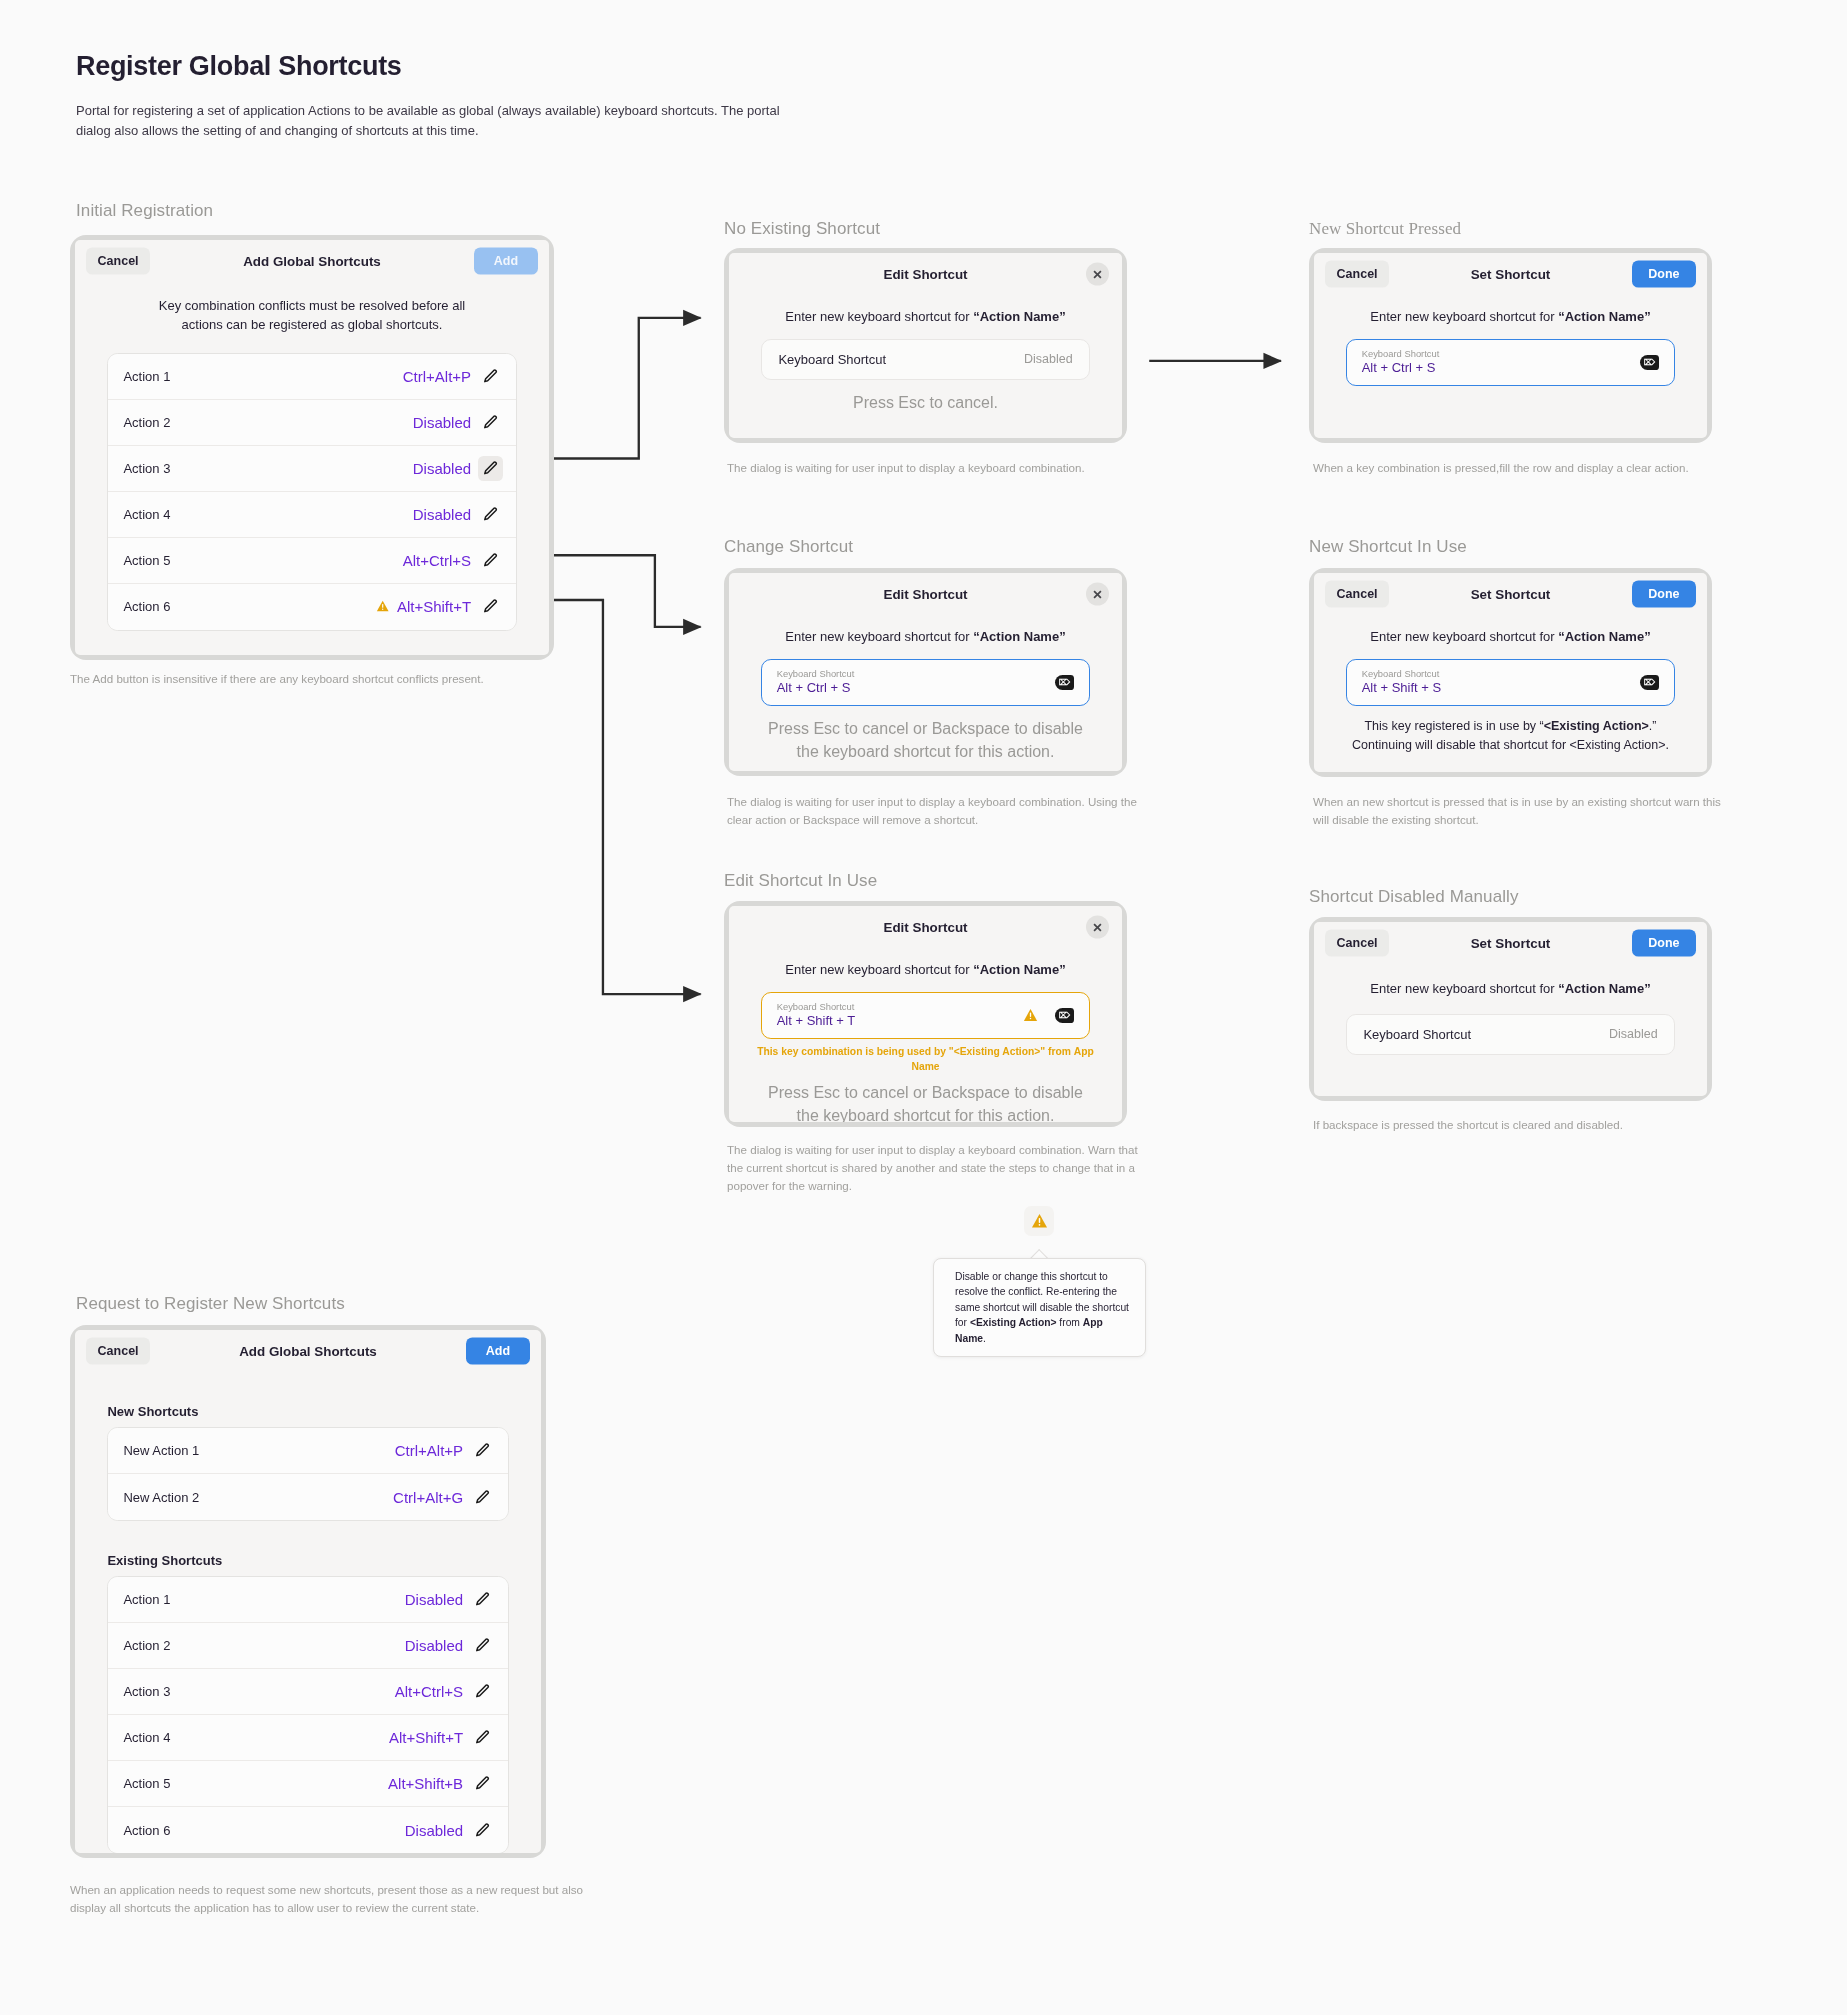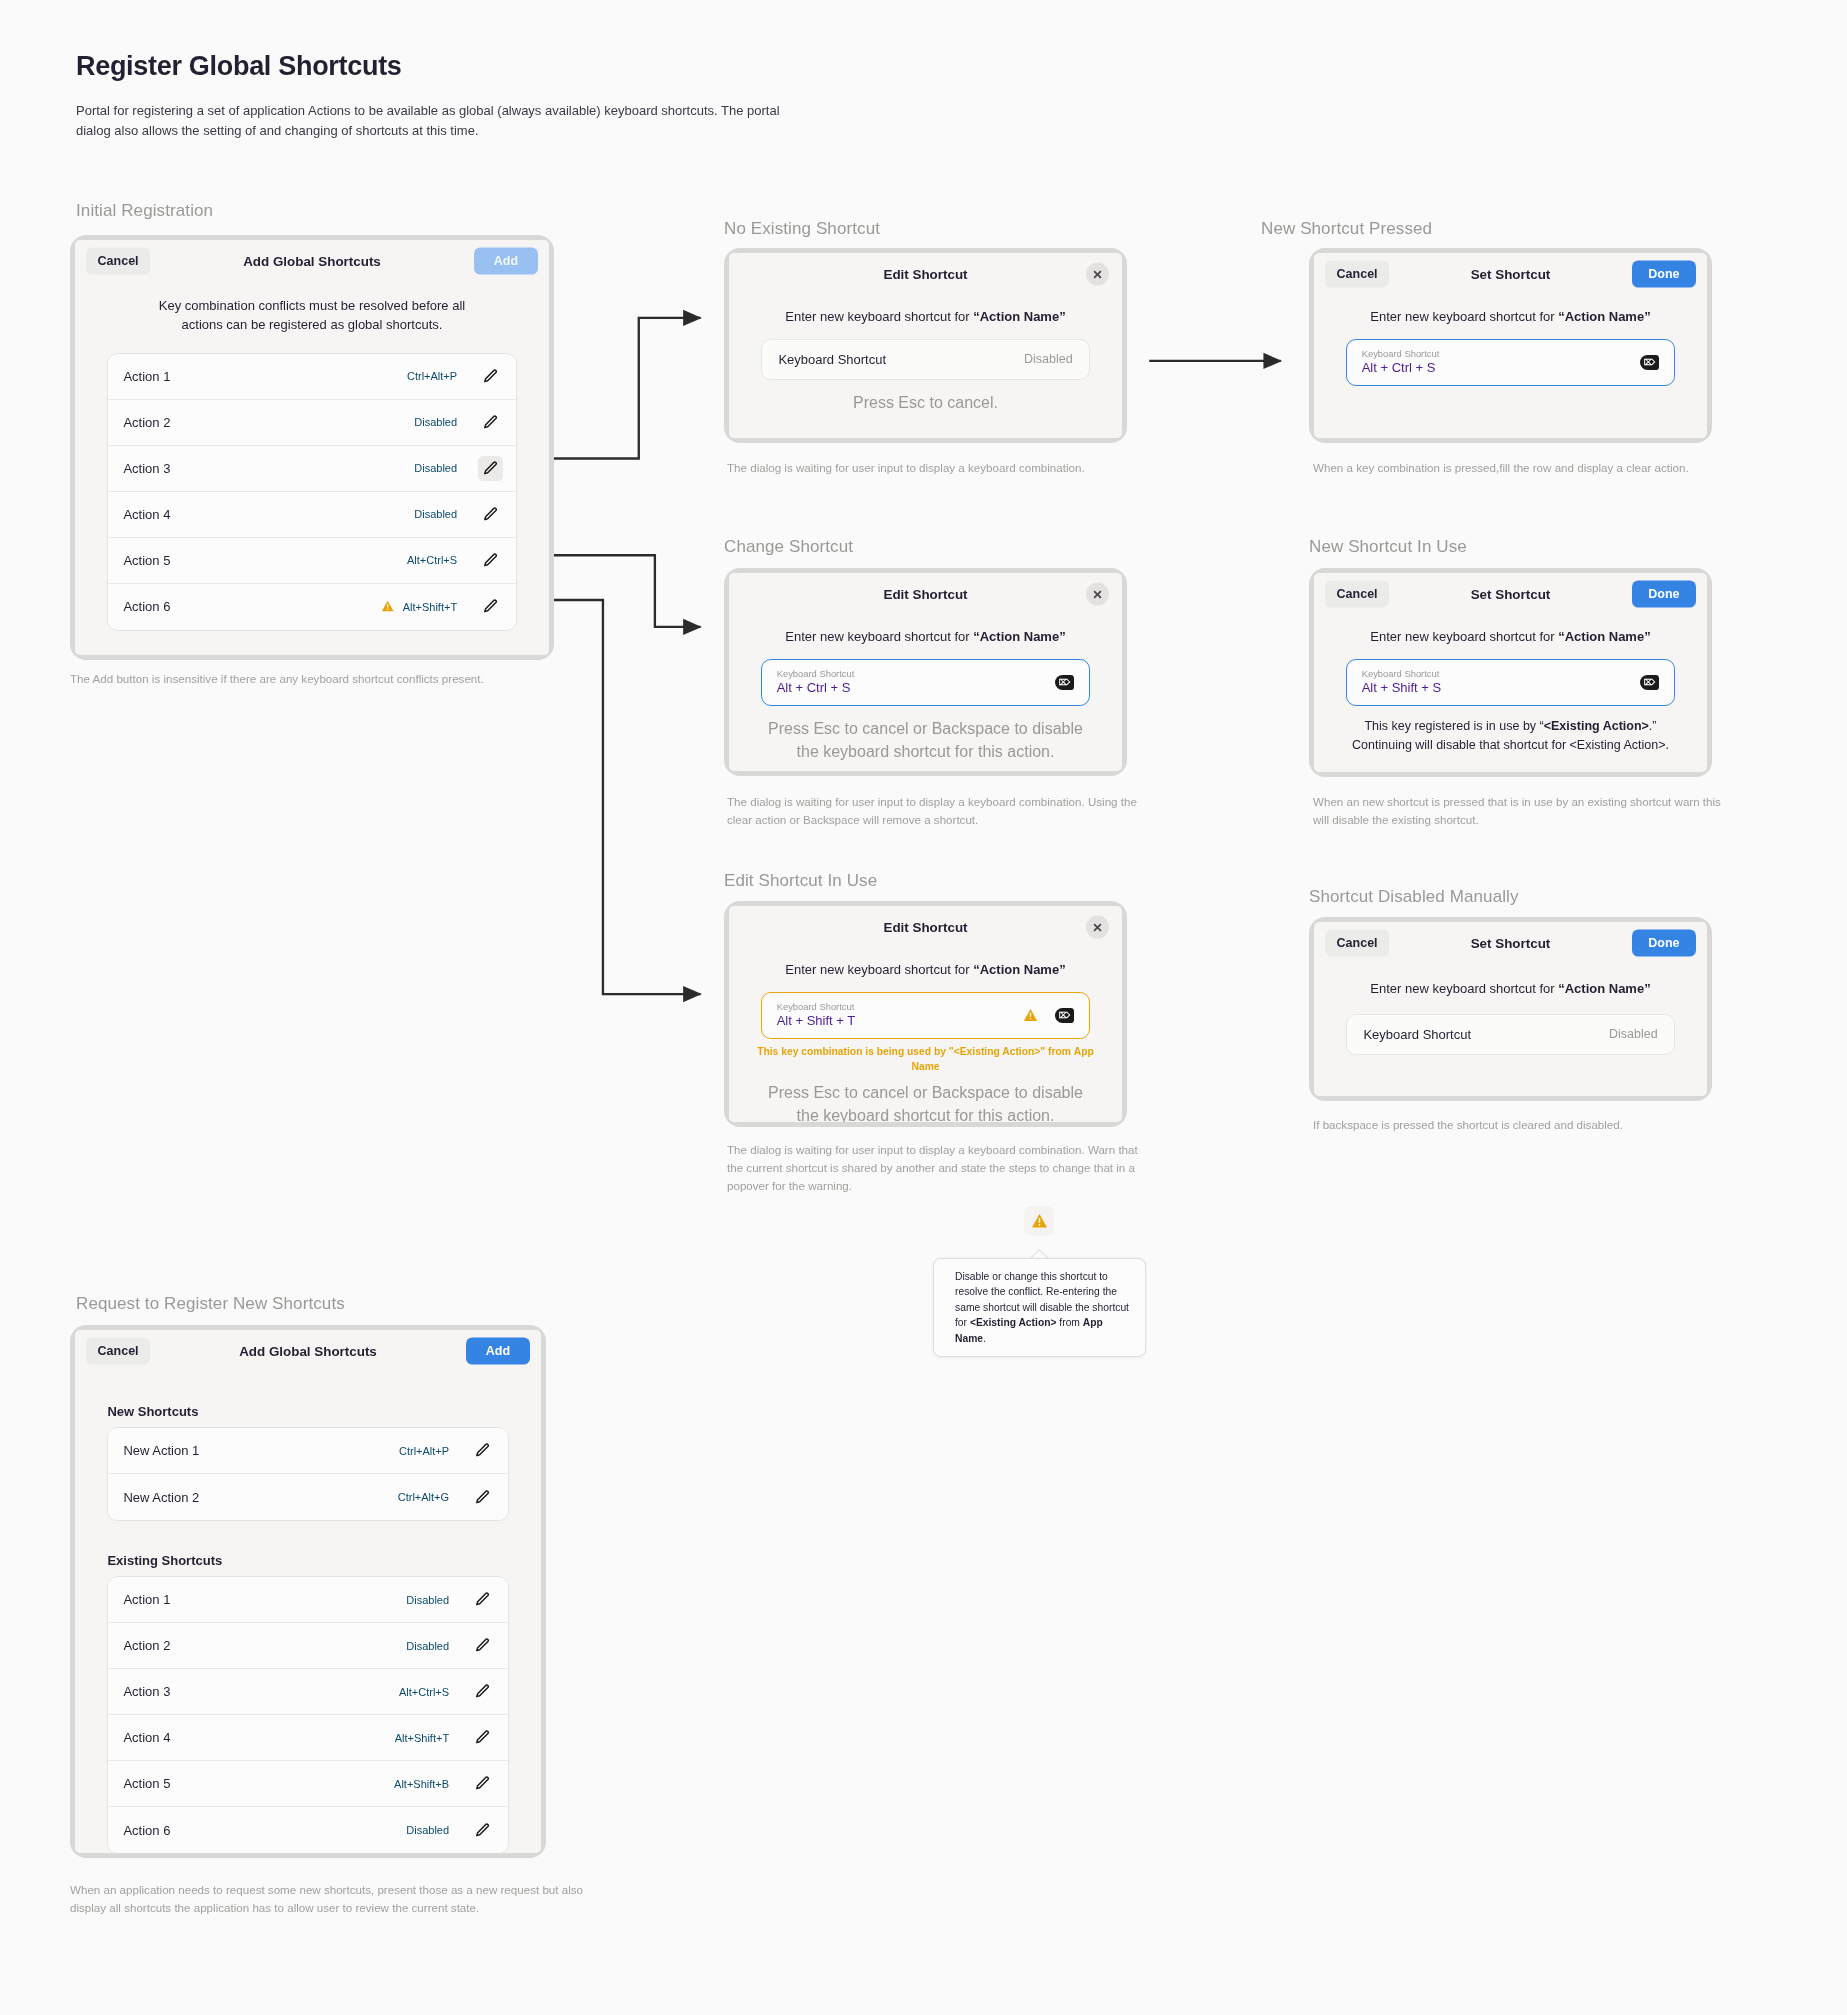--- a/index.html
+++ b/index.html
@@ -99,21 +99,21 @@
     overflow: hidden;
   }
   .row {
     display: flex; align-items: center;
     height: 46px; padding: 0 12.5px 0 15px;
     border-bottom: 0.9px solid #eceae8;
     background: #fcfcfc;
   }
   .row:last-child { border-bottom: none; }
   .row-name { font-size: 13px; color: #241f31; flex: 1; }
-  .row-val { font-size: 11px; color: #0c4a6e; margin-right: 21px; white-space: nowrap; }
+  .row-val { font-size: 15px; color: #6d28d9; margin-right: 7px; white-space: nowrap; }
   .warn-tri { margin-right: 8px; display: flex; align-items: center; }
   .pencil { width: 25px; height: 25px; border-radius: 5.4px; display: flex; align-items: center; justify-content: center; cursor: pointer; }
   .pencil.hl { background: #eceae8; }
 
   
   .field-flat {
     margin: 12.5px 32px 0;
     background: #fbfbfa; border: 0.9px solid #e8e6e4; border-radius: 9.9px;
     height: 41px; display: flex; align-items: center; padding: 0 16px;
   }
@@ -279,21 +279,21 @@
       </div>
       <div class="field-flat">
         <span class="lbl">Keyboard Shortcut</span>
         <span class="val">Disabled</span>
       </div>
       <div class="d-hint">Press Esc to cancel.</div>
     </div>
   </div>
   <div class="note" style="left:727px; top:459px; width:421px;">The dialog is waiting for user input to display a keyboard combination.</div>
 
-  <div class="sec-label" style="left:1261px; top:219px;">New Shortcut Pressed</div>
+  <div class="sec-label" style="left:1309px; top:219px;font-family:Liberation Serif, serif;">New Shortcut Pressed</div>
 
   <div class="frame" style="left:1309px; top:248px; width:403px; height:195px;">
     <div class="dialog">
       <div class="hbar">
         <div class="btn btn-cancel">Cancel</div>
         <div class="hbar-title">Set Shortcut</div>
         <div class="btn btn-primary">Done</div>
       </div>
       <div class="d-subtitle">
         <span>Enter new keyboard shortcut for </span><b>“Action Name”</b>

